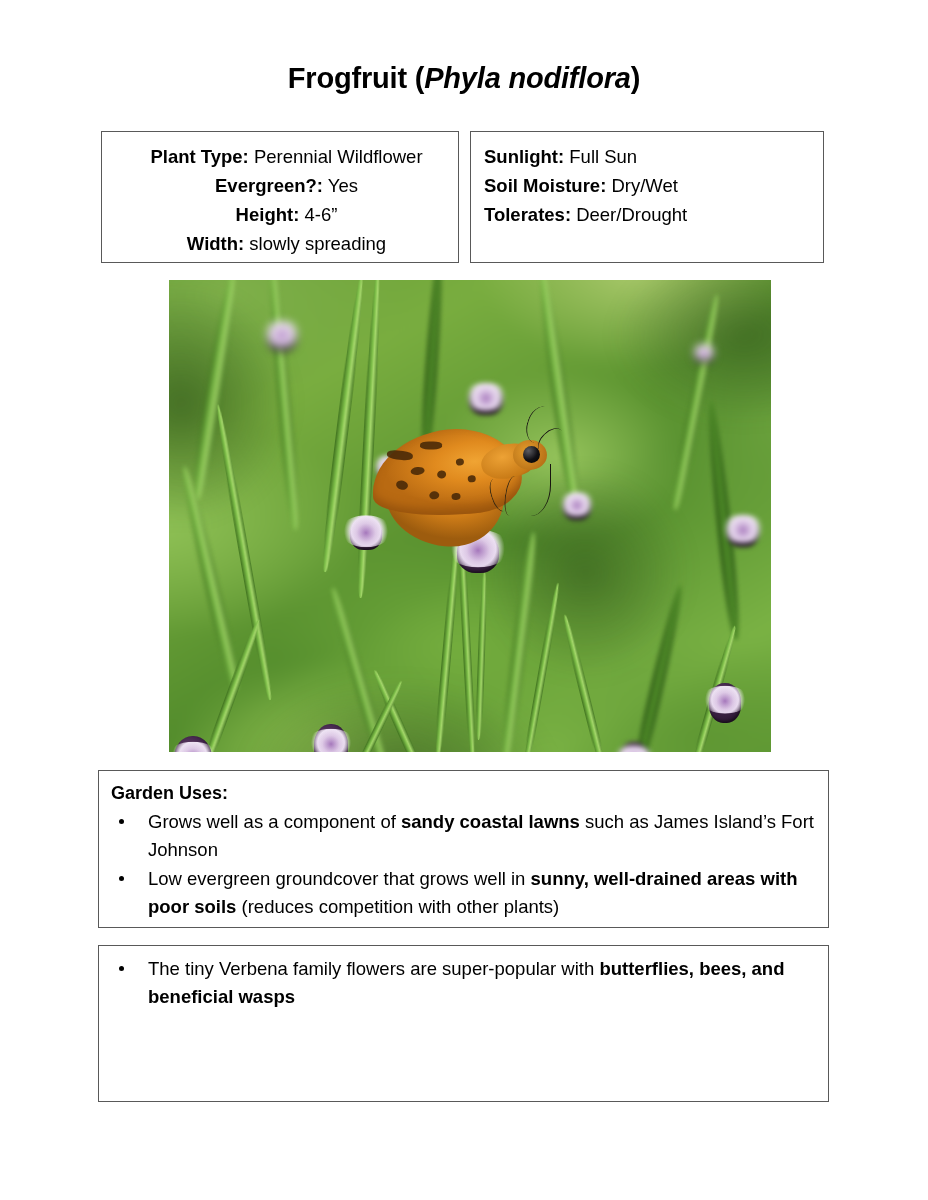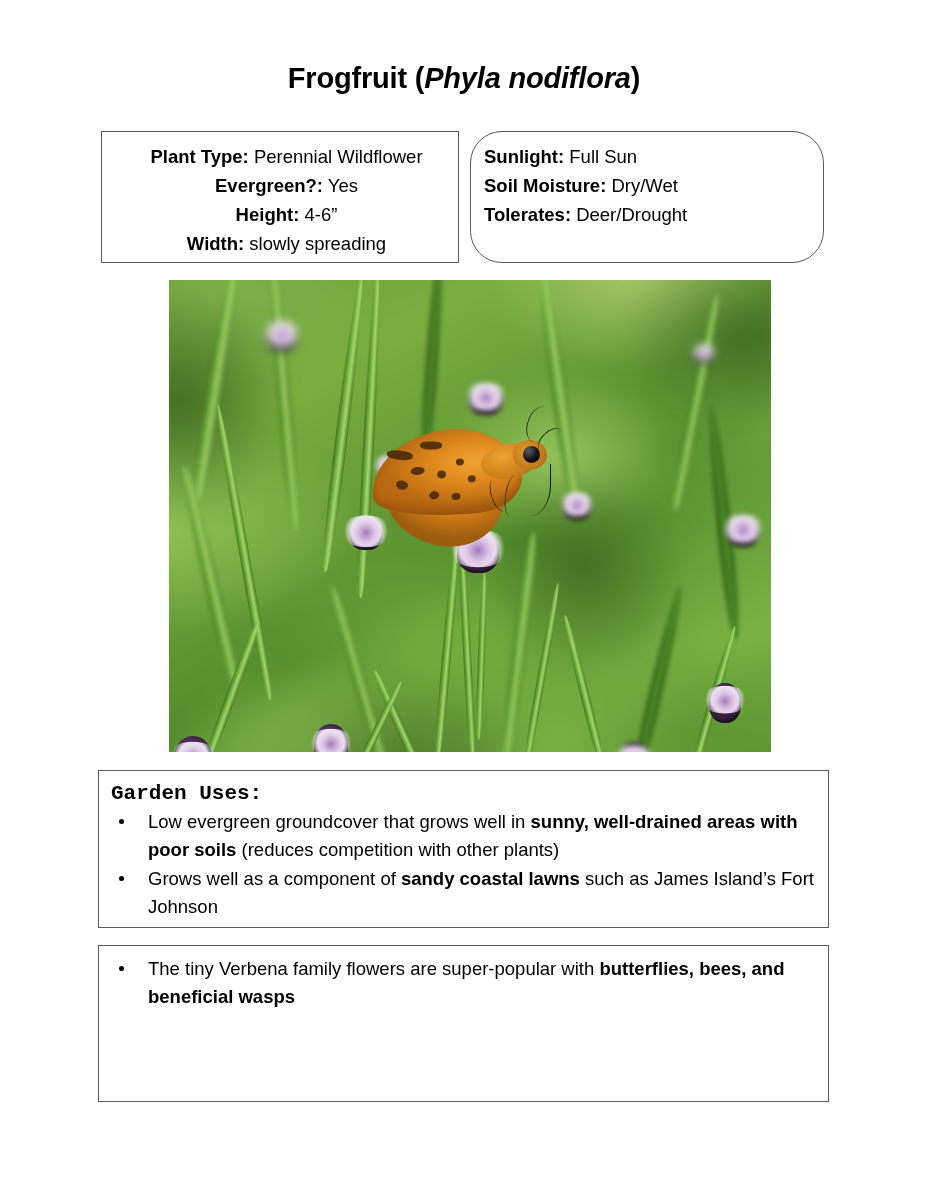--- a/index.html
+++ b/index.html
@@ -34,21 +34,21 @@
   }
 
   
   .fact-box {
     position: absolute;
     border: 1.3px solid #595959;
     background: #ffffff;
     padding: 10px 0 8px 13px;
   }
   #fact-box-left  { left: 101px; top: 131px; width: 358px; height: 132px; text-align: center; }
-  #fact-box-right { left: 470px; top: 131px; width: 354px; height: 132px; border-radius: 32px; }
+  #fact-box-right { left: 470px; top: 131px; width: 354px; height: 132px; }
 
   .fact-row {
     font-size: 18.5px;
     line-height: 29px;
     white-space: nowrap;
   }
   .fact-label { font-weight: bold; }
   .fact-value { font-weight: normal; }
 
   
@@ -186,25 +186,24 @@
     left: 98px;
     width: 731px;
     border: 1.3px solid #595959;
     background: #ffffff;
     padding: 9px 12px 10px 12px;
   }
   #garden-uses-box   { top: 770px;  height: 158px; }
   #pollinator-box    { top: 945px;  height: 157px; }
 
   .section-heading {
-    font-size: 21px;
+    font-size: 18px;
     font-weight: bold;
     line-height: 27px;
     margin-bottom: 1px;
-    font-family: Liberation Mono, monospace;
   }
 
   ul.bullets { list-style: none; }
   ul.bullets li {
     position: relative;
     padding-left: 37px;
     font-size: 18.5px;
     line-height: 28px;
     margin-bottom: 1px;
   }
@@ -359,25 +358,25 @@
       <div class="leg" style="left:140px; top:56px; width:14px; height:40px; transform:rotate(8deg);"></div>
     </div>
   </div>
 </div>
 
 <div class="section-box" id="garden-uses-box">
   <div class="section-heading">Garden Uses:</div>
   <ul class="bullets">
     <li>
       <span class="dot"></span>
-      <span><span>Low evergreen groundcover that grows well in </span><b>sunny, well-drained areas with poor soils</b><span> (reduces competition with other plants)</span></span>
+      <span><span>Grows well as a component of </span><b>sandy coastal lawns</b><span> such as James Island’s Fort Johnson</span></span>
     </li>
     <li>
       <span class="dot"></span>
-      <span><span>Grows well as a component of </span><b>sandy coastal lawns</b><span> such as James Island’s Fort Johnson</span></span>
+      <span><span>Low evergreen groundcover that grows well in </span><b>sunny, well-drained areas with poor soils</b><span> (reduces competition with other plants)</span></span>
     </li>
   </ul>
 </div>
 
 <div class="section-box" id="pollinator-box">
   <ul class="bullets">
     <li>
       <span class="dot"></span>
       <span><span>The tiny Verbena family flowers are super-popular with </span><b>butterflies, bees, and beneficial wasps</b></span>
     </li>

